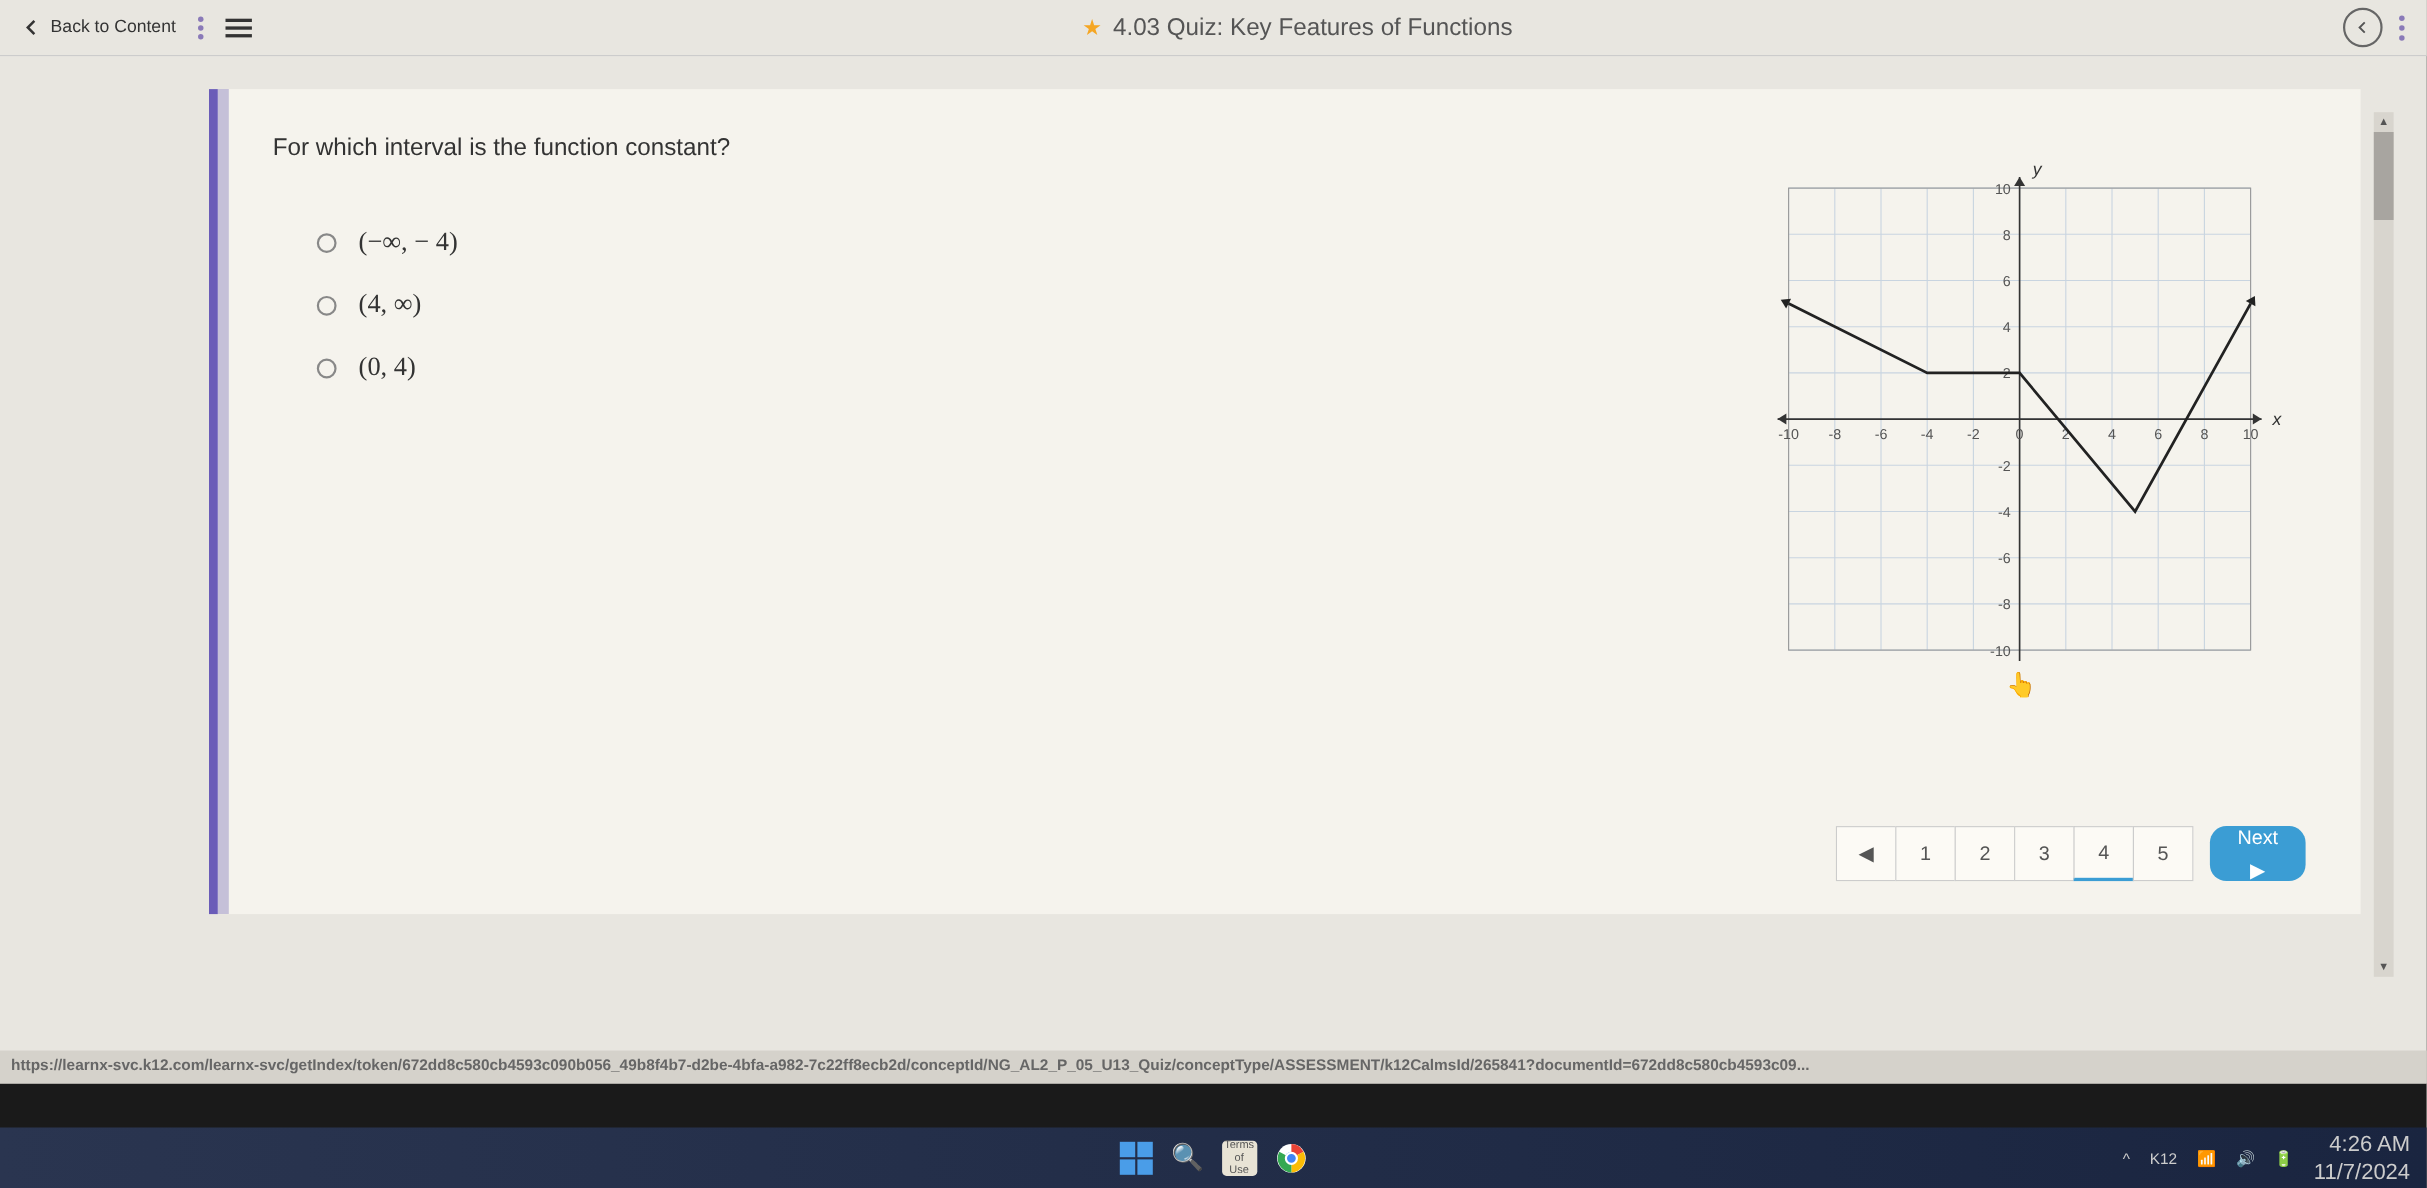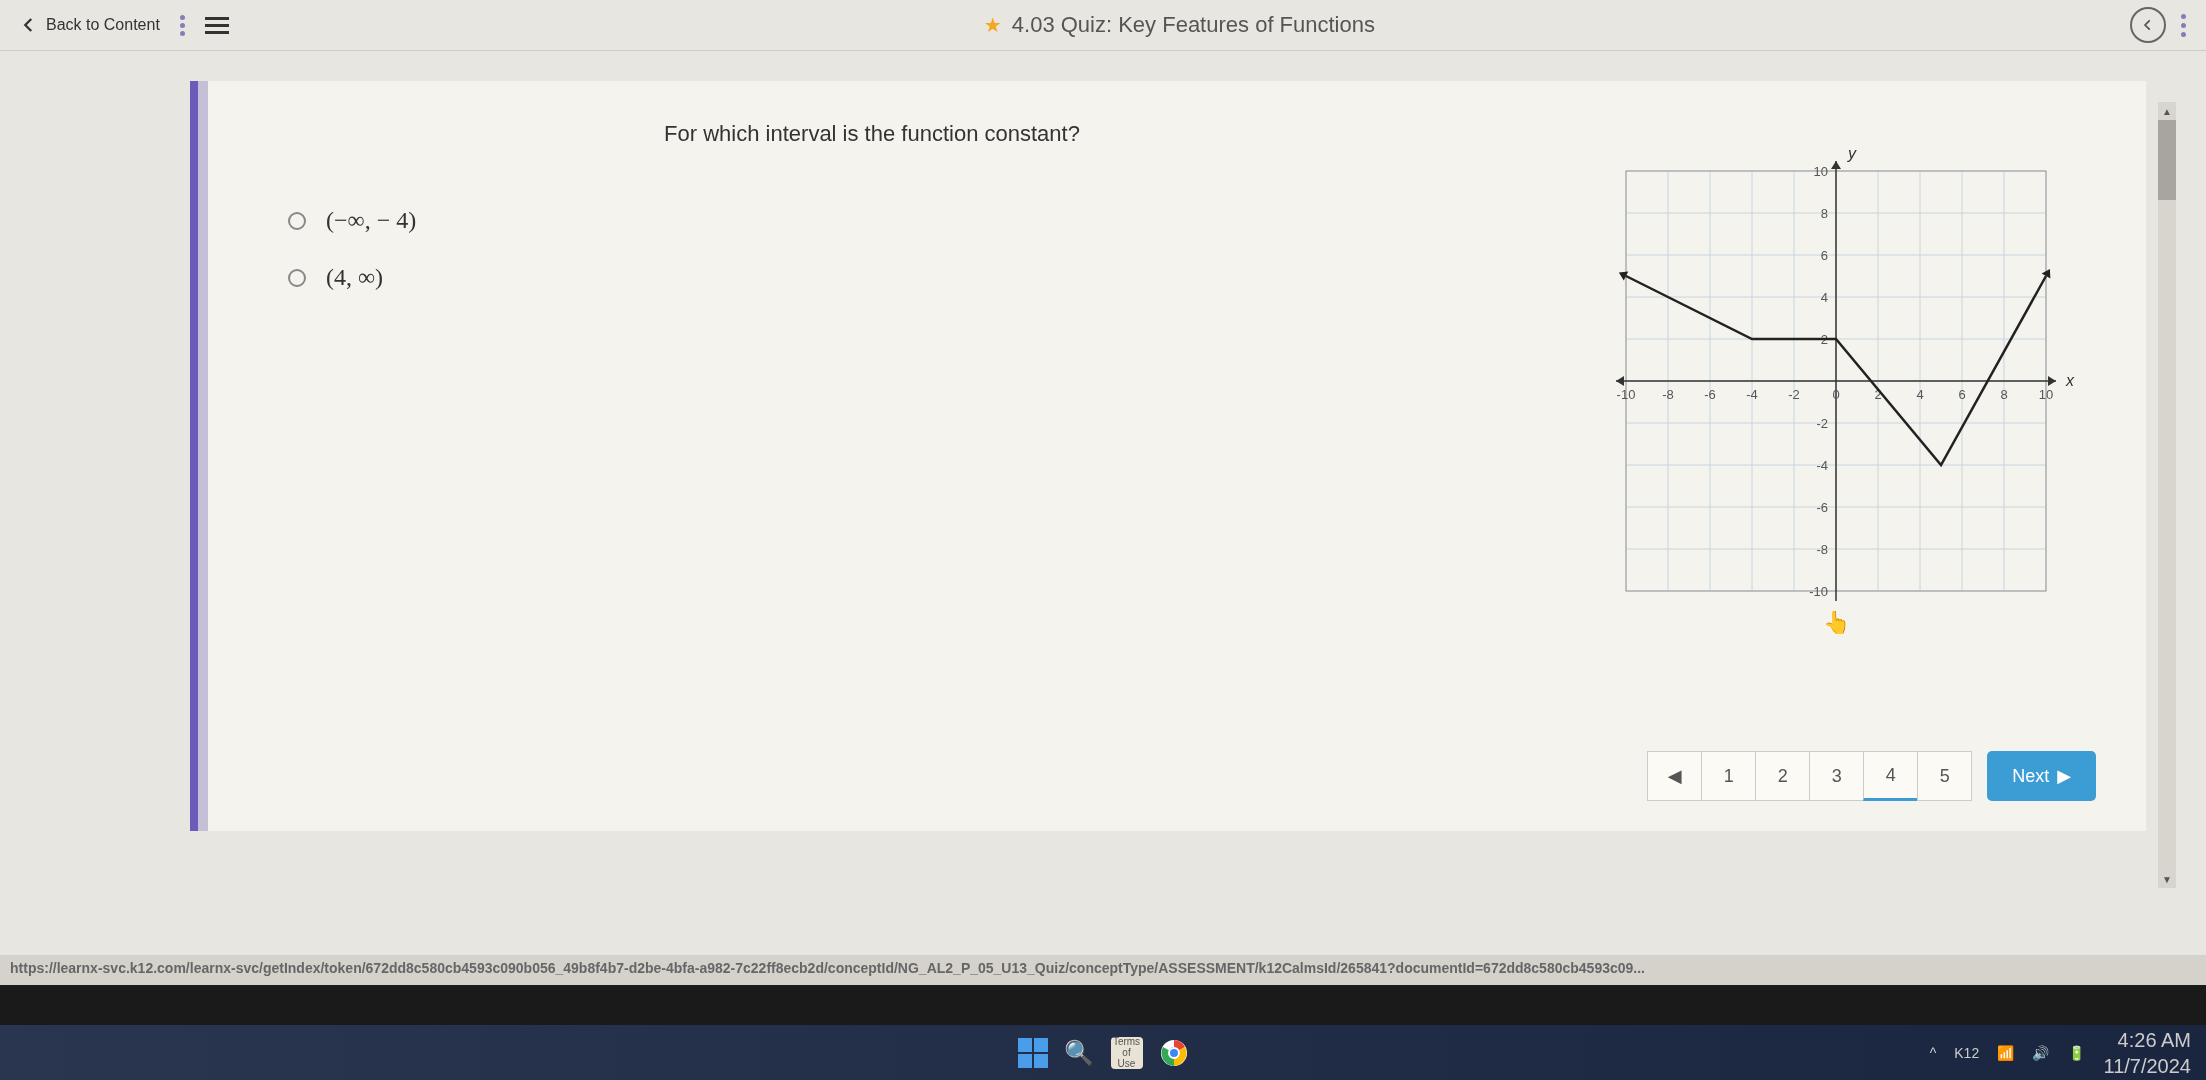--- a/index.html
+++ b/index.html
@@ -25,42 +25,42 @@
 
     .content-area {
       margin: 30px 60px 20px 190px; background: #f5f3ed; 
       border-left: 8px solid #6a5cb8; padding: 40px 50px; 
       min-height: 750px; position: relative;
       box-shadow: inset 10px 0 0 #c5c0d8;
     }
     
     .question-row { display: flex; gap: 80px; }
     .question-left { flex: 1; }
-    .question-text { font-size: 22px; color: #333; margin-bottom: 60px; text-align: center; }
+    .question-text { font-size: 22px; color: #333; margin-bottom: 60px; }
     .options { margin-left: 40px; }
     .option { display: flex; align-items: center; gap: 20px; margin-bottom: 30px; cursor: pointer; }
     .radio { width: 18px; height: 18px; border: 2px solid #888; border-radius: 50%; flex-shrink: 0; }
     .option-text { font-size: 24px; color: #333; font-family: 'Times New Roman', serif; }
     
     .graph-area { width: 520px; height: 520px; position: relative; }
     
     .pagination {
       position: absolute; bottom: 30px; right: 50px;
       display: flex; align-items: center; gap: 0;
     }
     .pag-btn {
       width: 55px; height: 50px; border: 1px solid #ccc; background: #fcfaf5;
       display: flex; align-items: center; justify-content: center; cursor: pointer;
       font-size: 18px; color: #555; margin-left: -1px;
     }
     .pag-btn.active { border-bottom: 3px solid #3b9dd4; }
     .next-btn {
       height: 50px; padding: 0 25px; background: #3b9dd4; color: white;
       display: flex; align-items: center; gap: 8px; cursor: pointer;
-      margin-left: 15px; font-size: 18px; border-radius: 5px;
+      margin-left: 15px; font-size: 18px; border-radius: 15px; flex-direction: column;
     }
     
     .scrollbar-right {
       position: absolute; right: 30px; top: 120px; width: 18px; height: 750px;
       background: #d8d5ce;
     }
     .scroll-thumb { width: 100%; height: 80px; background: #a8a5a0; }
     .scroll-arrow { position: absolute; width: 18px; height: 18px; background: #d8d5ce; display: flex; align-items: center; justify-content: center; font-size: 10px; color: #555; }
     
     .status-url {
@@ -127,20 +127,24 @@
       <div class="question-left">
         <div class="question-text">For which interval is the function constant?</div>
         <div class="options">
           <div class="option">
             <div class="radio"></div>
             <span class="option-text">(−∞, − 4)</span>
           </div>
           <div class="option">
             <div class="radio"></div>
             <span class="option-text">(4, ∞)</span>
+          </div>
+          <div class="option">
+            <div class="radio"></div>
+            <span class="option-text">(0, 4)</span>
           </div>
         </div>
       </div>
       <div class="graph-area">
         <svg id="graph-svg" width="520" height="520" viewBox="0 0 520 520">
             <line x1="50" y1="470" x2="50" y2="50" stroke="#c8d4e0" stroke-width="1"></line>
             <line x1="92" y1="470" x2="92" y2="50" stroke="#c8d4e0" stroke-width="1"></line>
             <line x1="134" y1="470" x2="134" y2="50" stroke="#c8d4e0" stroke-width="1"></line>
             <line x1="176" y1="470" x2="176" y2="50" stroke="#c8d4e0" stroke-width="1"></line>
             <line x1="218" y1="470" x2="218" y2="50" stroke="#c8d4e0" stroke-width="1"></line>

